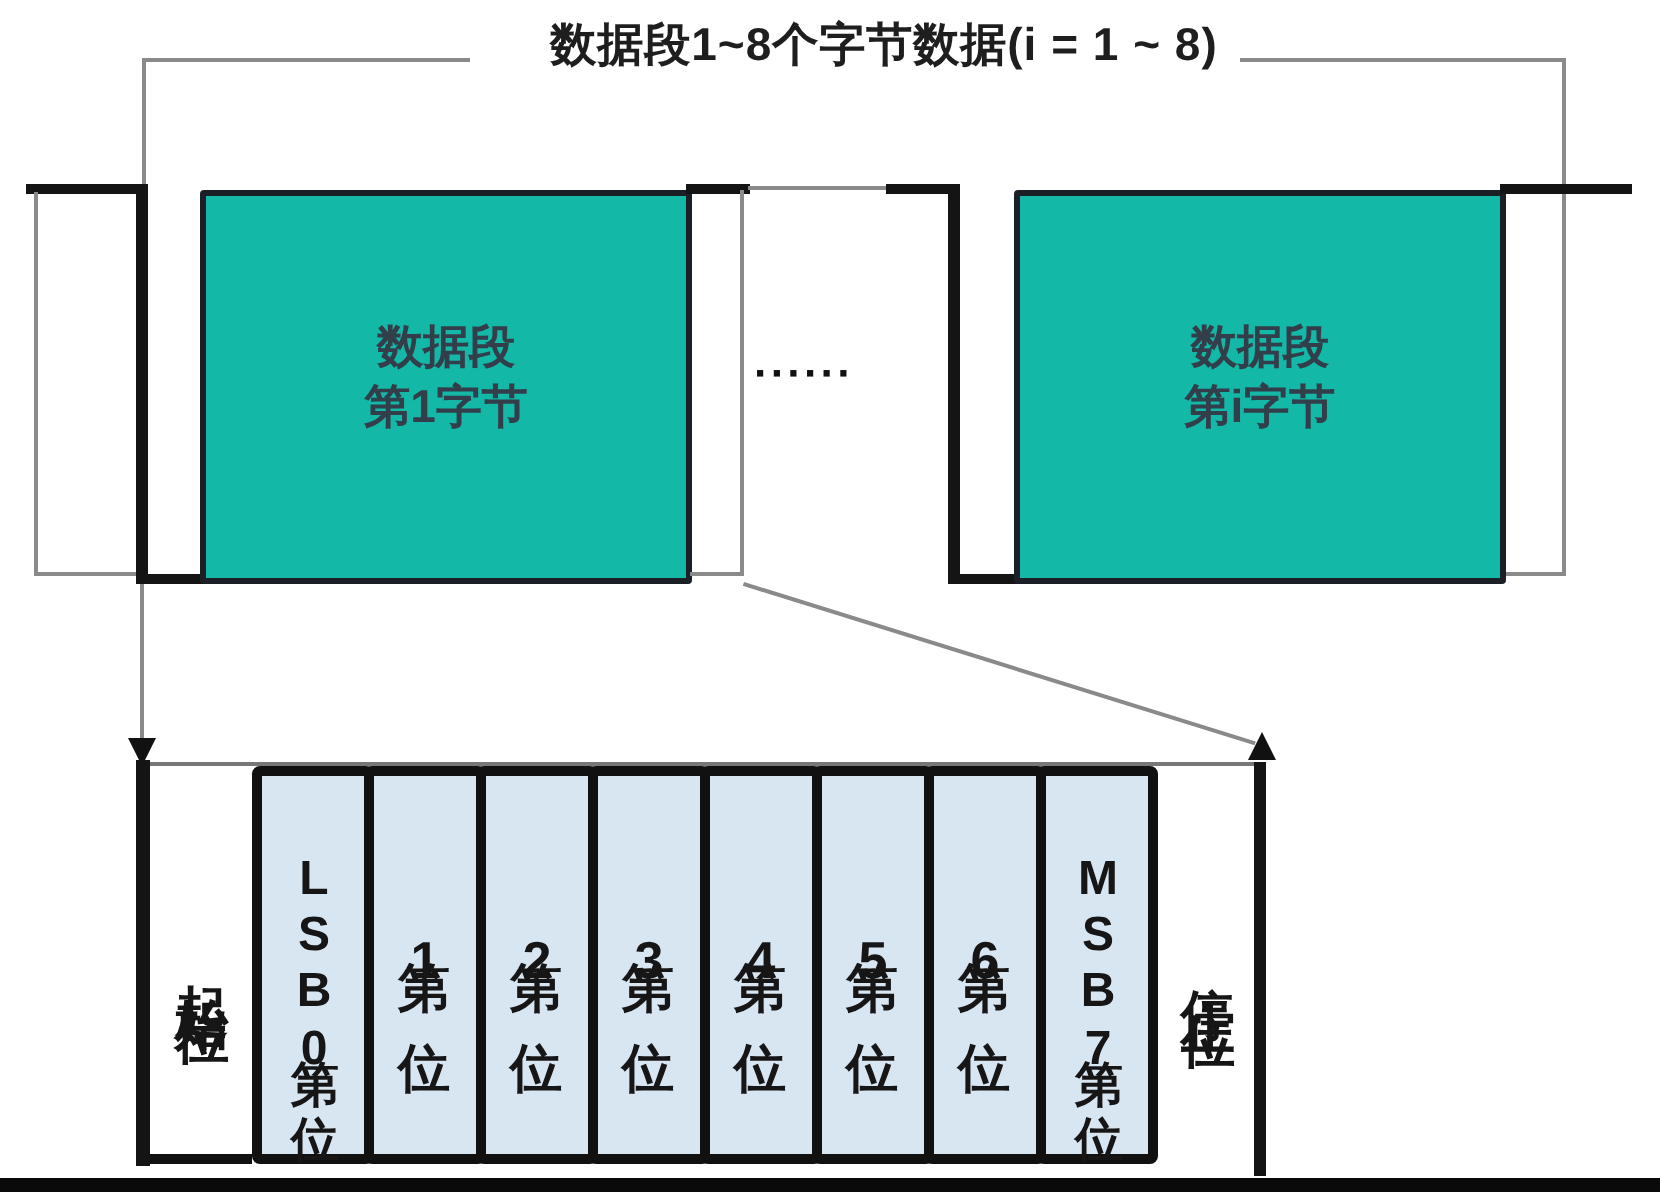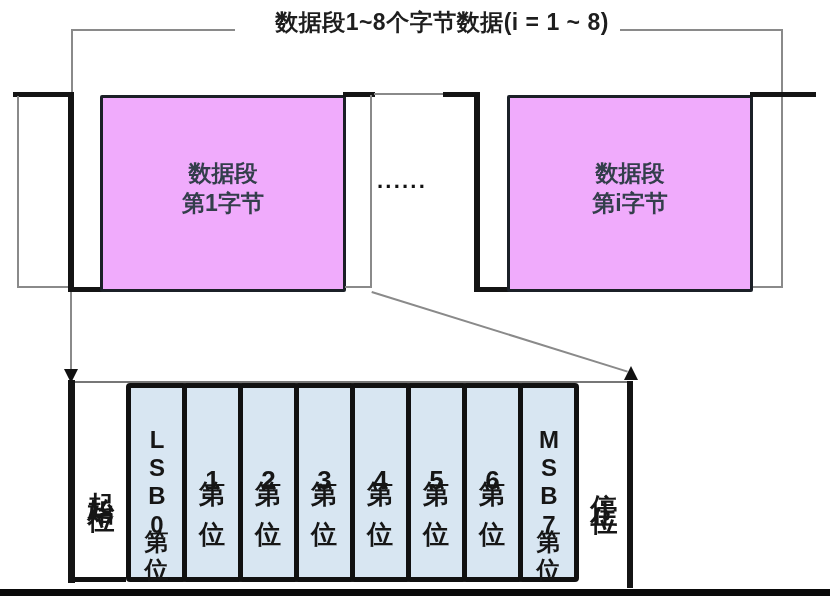--- a/index.html
+++ b/index.html
@@ -12,21 +12,21 @@
   .seg{background:#141414;}
   
   .thin{background:#8a8a8a;}
   
   #title{
     left:0;top:7px;width:830px;text-align:center;
     font-size:23px;font-weight:bold;color:#1e1e1e;letter-spacing:0.5px;padding-left:27px;
   }
   
   .wavebox{
-    background:#f0abfc;border:3px solid #1b2027;border-radius:2px;
+    background:#14b8a6;border:3px solid #1b2027;border-radius:2px;
     display:flex;flex-direction:column;align-items:center;justify-content:center;
     gap:7px;padding-bottom:10px;box-sizing:border-box;
   }
   .wavebox .bl{font-size:23px;font-weight:bold;color:#333e4b;line-height:1;}
   
   #dots{font-size:22px;font-weight:bold;color:#111;letter-spacing:1px;line-height:1;}
   
   .arrow-down{width:0;height:0;border-left:7px solid transparent;border-right:7px solid transparent;border-top:14px solid #111;}
   .arrow-up{width:0;height:0;border-left:7px solid transparent;border-right:7px solid transparent;border-bottom:14px solid #111;}
   

